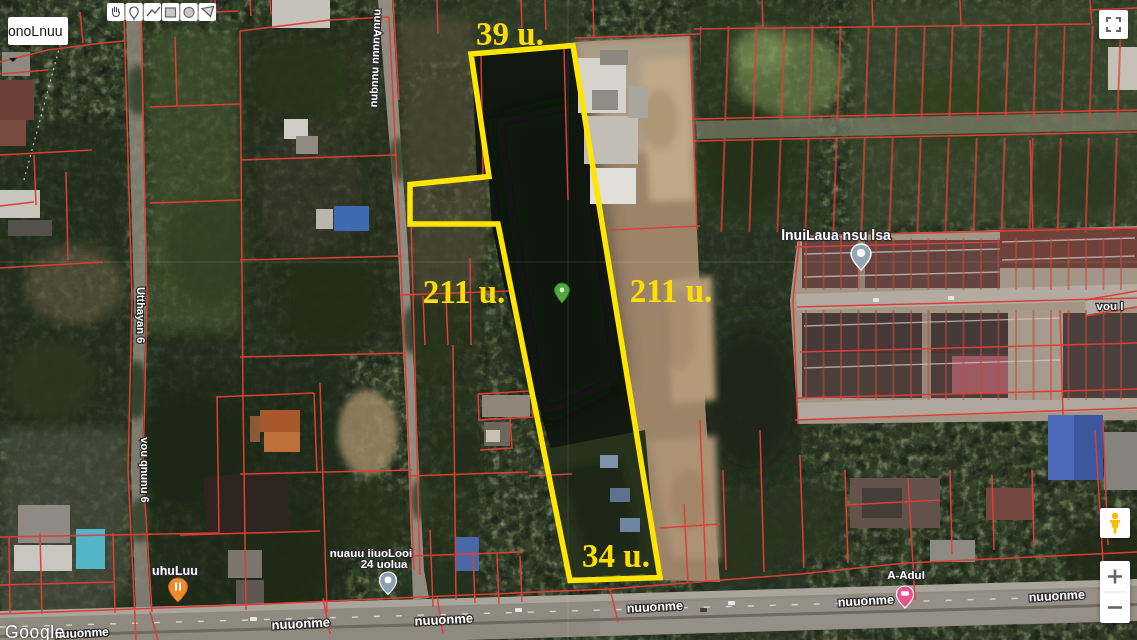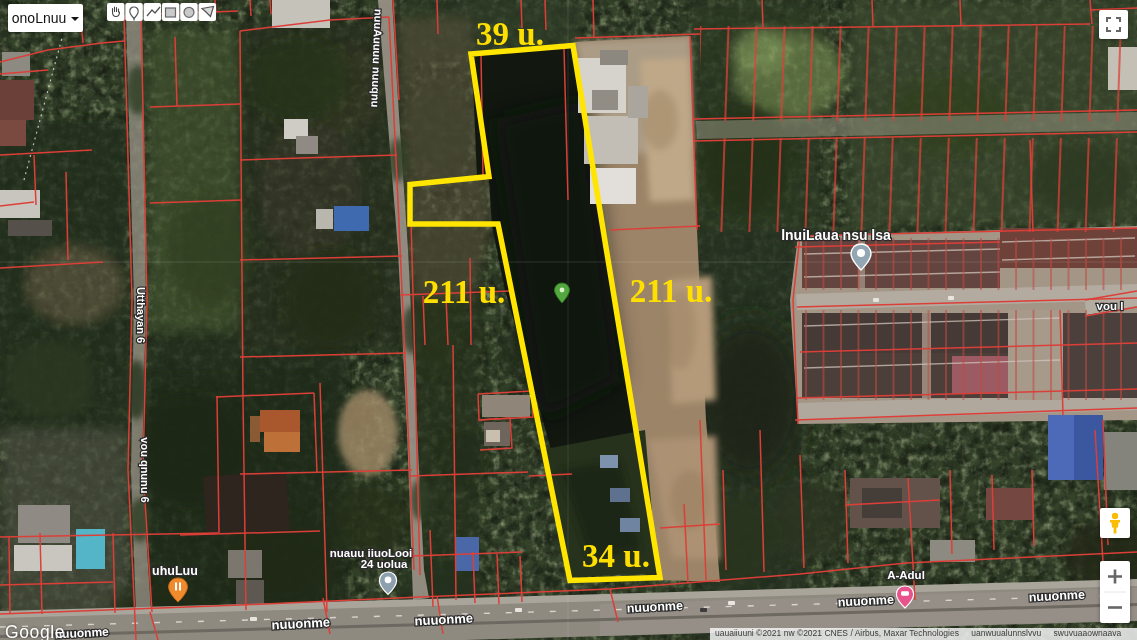--- a/index.html
+++ b/index.html
@@ -473,21 +473,21 @@
 <text x="510" y="45" font-size="33">39 u.</text>
 
 <text x="464" y="303" font-size="33">211 u.</text>
 
 <text x="671" y="302" font-size="33">211 u.</text>
 
 <text x="616" y="567" font-size="33">34 u.</text>
 </g>
 </svg>
 
-<div class="ctl" style="left:8px;top:4px;width:75px;height:28px;line-height:28px;text-align:center;font-size:14px;color:#111">onoLnuu <span style="display:inline-block;width:0;height:0;border-left:4px solid transparent;border-right:4px solid transparent;border-top:4px solid #111;vertical-align:middle;margin-left:1px"></span></div>
+<div class="ctl" style="left:8px;top:17px;width:60px;height:28px;line-height:28px;text-align:left;font-size:14px;color:#111">onoLnuu <span style="display:inline-block;width:0;height:0;border-left:4px solid transparent;border-right:4px solid transparent;border-top:4px solid #111;vertical-align:middle;margin-left:1px"></span></div>
 
 <div style="position:absolute;left:107px;top:3px;height:18px">
 <svg width="110" height="19" viewBox="0 0 110 19">
 <g>
 <rect x="0" y="0" width="17.5" height="18" rx="2" fill="#fff"></rect>
 <rect x="18.3" y="0" width="17.5" height="18" rx="2" fill="#fff"></rect>
 <rect x="36.6" y="0" width="17.5" height="18" rx="2" fill="#fff"></rect>
 <rect x="54.9" y="0" width="17.5" height="18" rx="2" fill="#fff"></rect>
 <rect x="73.2" y="0" width="17.5" height="18" rx="2" fill="#fff"></rect>
 <rect x="91.5" y="0" width="17.5" height="18" rx="2" fill="#fff"></rect>
@@ -535,18 +535,13 @@
 <g stroke="#666" stroke-width="2.6">
 <path d="M8,15.5 H22 M15,8.5 V22.5"></path>
 <path d="M8,46.5 H22"></path>
 </g>
 <line x1="4" y1="31" x2="26" y2="31" stroke="#e6e6e6" stroke-width="1"></line>
 </svg>
 </div>
 
 <div style="position:absolute;left:5px;top:622px;color:#fff;font-size:17.5px;letter-spacing:0.6px;text-shadow:0 0 3px rgba(0,0,0,.5);font-family:'Liberation Sans',sans-serif">Google</div>
 
-<div style="position:absolute;left:710px;top:628px;width:427px;height:12px;background:rgba(245,245,245,.85);font-size:8.5px;color:#3c3c3c;white-space:nowrap;overflow:hidden">
-<span style="margin-left:5px">uauaiiuuni ©2021 nw ©2021 CNES / Airbus, Maxar Technologies</span>
-<span style="margin-left:10px">uanwuualunnslvvu</span>
-<span style="margin-left:10px">swuvuaaownaava</span>
 </div>
-</div>
 
 </body></html>

